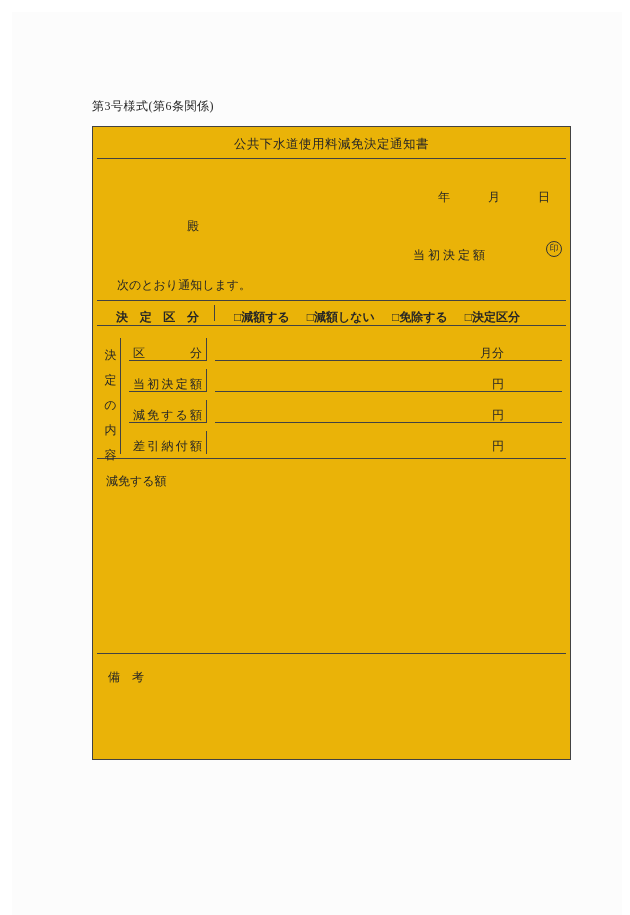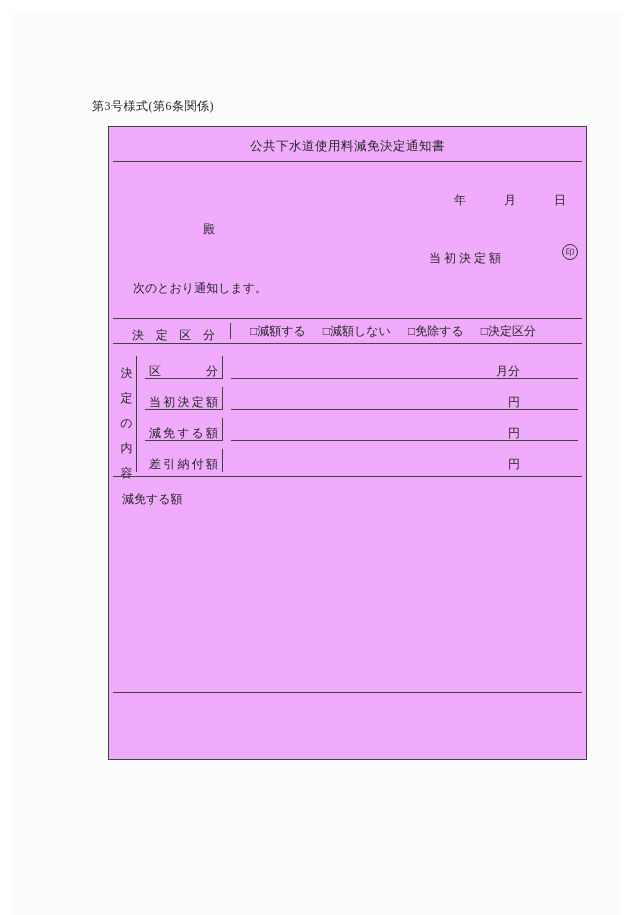--- a/index.html
+++ b/index.html
@@ -17,26 +17,26 @@
   }
   .form-number {
     position: absolute;
     left: 76px;
     top: 82px;
     font-size: 12px;
     letter-spacing: 0.5px;
   }
   .doc-table {
     position: absolute;
-    left: 92px;
+    left: 76px;
     top: 110px;
     width: 479px;
     height: 634px;
     border: 1px solid #424242;
-    background: #f0abfc;
+    background: #eab308;
     display: flex;
     flex-direction: column;
   }
   .title-row {
     height: 31px;
     border-bottom: 1px solid #424242;
     display: flex;
     align-items: center;
     justify-content: center;
     font-size: 12.5px;
@@ -90,34 +90,34 @@
     left: 16px;
     top: 106px;
     font-size: 12px;
   }
   .category-row {
     height: 26px;
     border-top: 1px solid #424242;
     border-bottom: 1px solid #424242;
     display: flex;
     font-size: 12px;
+    font-weight: bold;
   }
   .category-label {
     width: 114px;
     border-right: 1px solid #424242;
     padding: 0 15px;
     text-align: justify;
     text-align-last: justify;
     display: block;
     line-height: 24px;
   }
   .category-options {
     flex: 1;
     display: flex;
-    align-items: center;
     padding-left: 7px;
   }
   .category-options span { margin-right: 13px; }
   .details-grid {
     height: 125px;
     border-bottom: 1px solid #424242;
     display: grid;
     grid-template-columns: 28px 86px 1fr;
     grid-auto-rows: 31px;
     font-size: 12px;
@@ -215,15 +215,18 @@
       <div class="detail-value">円</div>
 
       <div class="detail-label last-row">差引納付額</div>
       <div class="detail-value last-row">円</div>
     </div>
 
     <div class="reason-section">
       <span>減免する額</span>
     </div>
 
+    <div class="remarks-section">
+      <span>備　考</span>
+    </div>
 
   </div>
 </div>
 
 </body></html>

